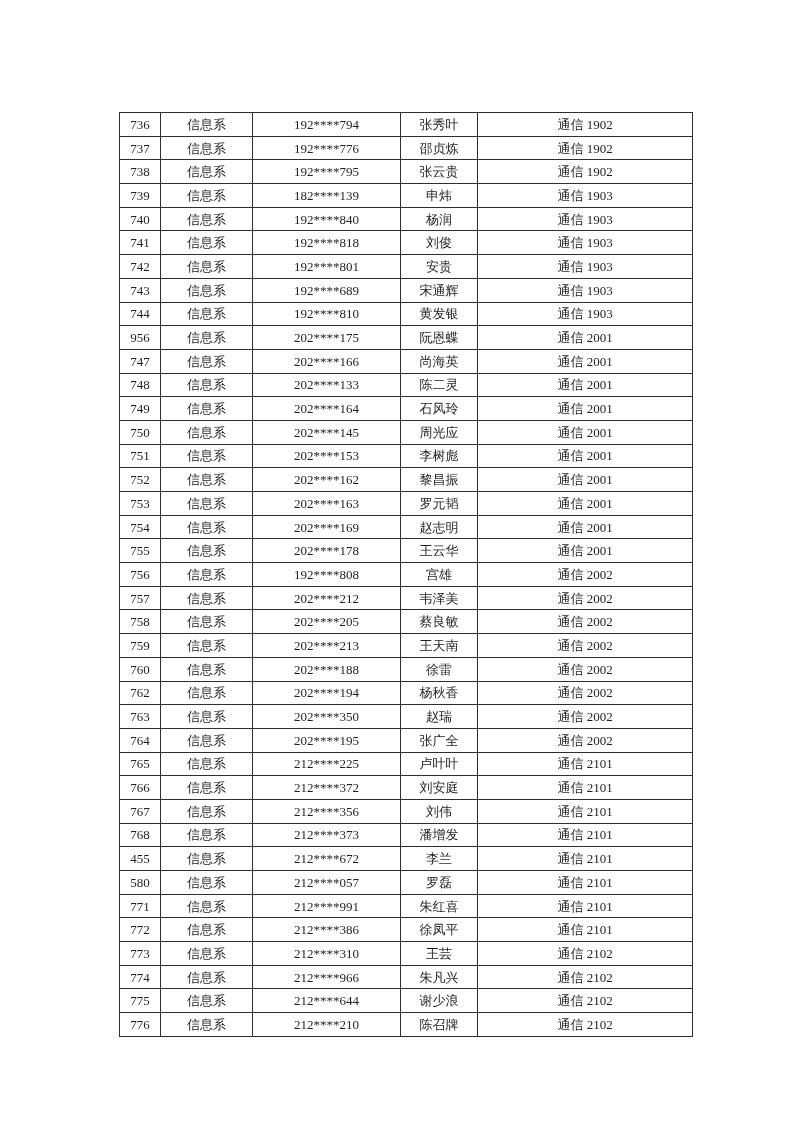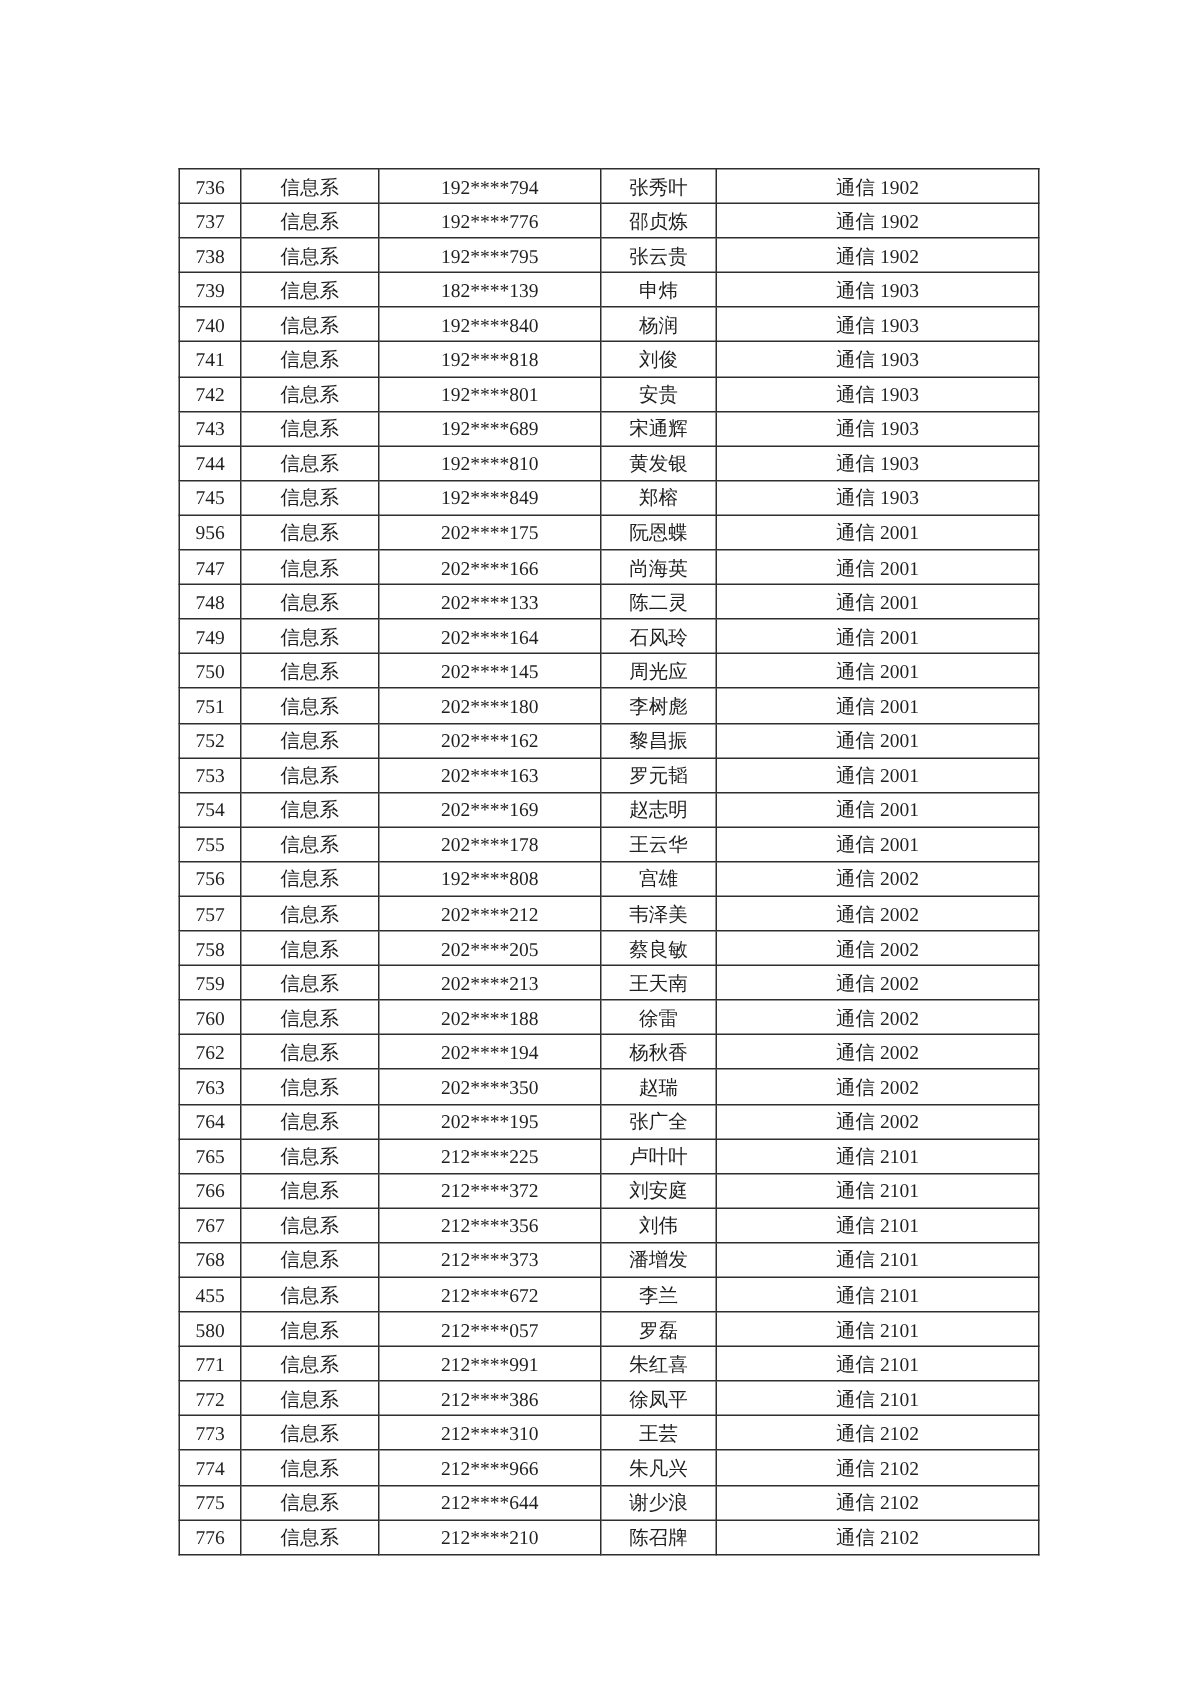--- a/index.html
+++ b/index.html
@@ -107,27 +107,20 @@
           <td>通信 1903</td>
         </tr>
         <tr>
           <td>744</td>
           <td>信息系</td>
           <td>192****810</td>
           <td>黄发银</td>
           <td>通信 1903</td>
         </tr>
         <tr>
-          <td>745</td>
-          <td>信息系</td>
-          <td>192****849</td>
-          <td>郑榕</td>
-          <td>通信 1903</td>
-        </tr>
-        <tr>
           <td>956</td>
           <td>信息系</td>
           <td>202****175</td>
           <td>阮恩蝶</td>
           <td>通信 2001</td>
         </tr>
         <tr>
           <td>747</td>
           <td>信息系</td>
           <td>202****166</td>
@@ -151,21 +144,21 @@
         <tr>
           <td>750</td>
           <td>信息系</td>
           <td>202****145</td>
           <td>周光应</td>
           <td>通信 2001</td>
         </tr>
         <tr>
           <td>751</td>
           <td>信息系</td>
-          <td>202****180</td>
+          <td>202****153</td>
           <td>李树彪</td>
           <td>通信 2001</td>
         </tr>
         <tr>
           <td>752</td>
           <td>信息系</td>
           <td>202****162</td>
           <td>黎昌振</td>
           <td>通信 2001</td>
         </tr>

